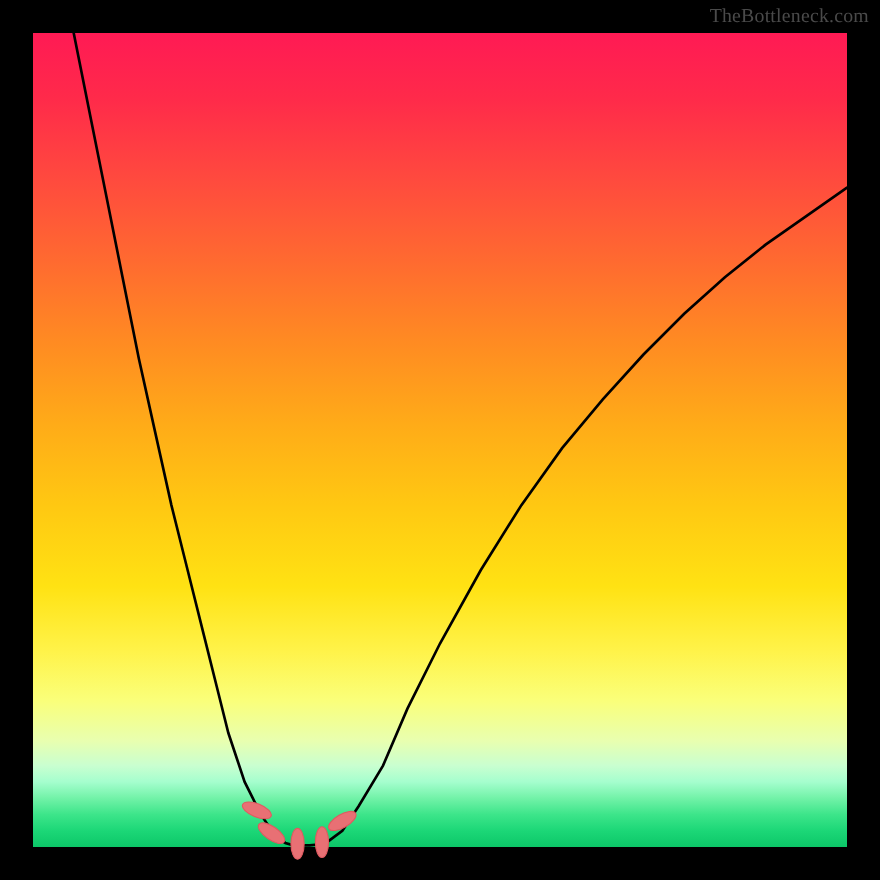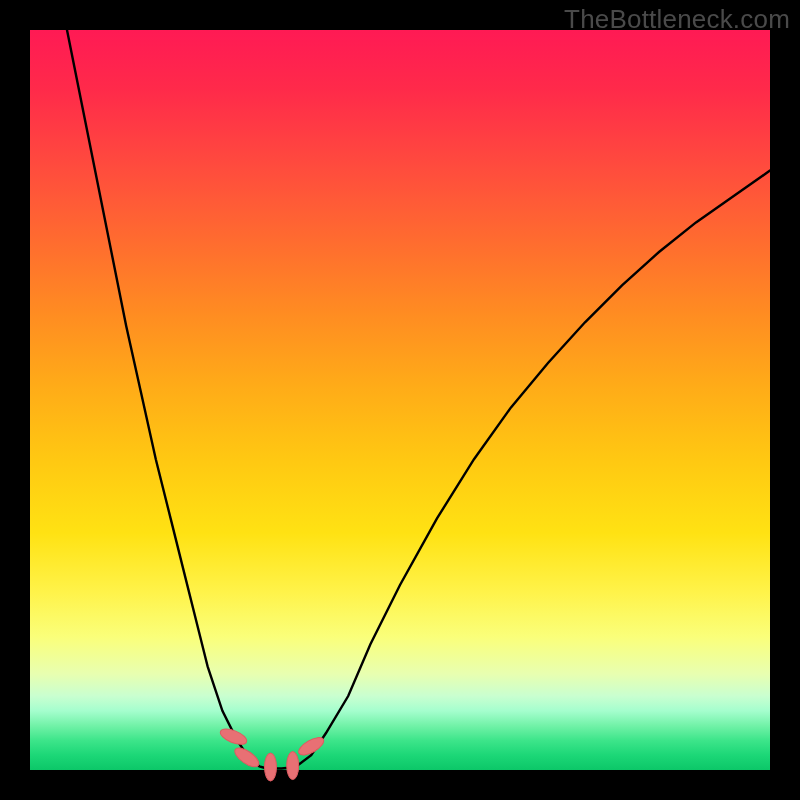--- a/index.html
+++ b/index.html
@@ -35,24 +35,25 @@
       #3de58a 96%,
       #1cd777 98%,
       #0cc768 100%
     );
   }
   .watermark {
     position: absolute;
     top: 4px;
     right: 10px;
     color: #4a4a4a;
-    font-size: 26px;
+    font-size: 18px;
     font-weight: 500;
     letter-spacing: 0.2px;
     user-select: none;
+    font-family: Liberation Serif, serif;
   }
   svg.plot {
     position: absolute;
     left: 0;
     top: 0;
     width: 740px;
     height: 740px;
     overflow: visible;
   }
   .curve {

